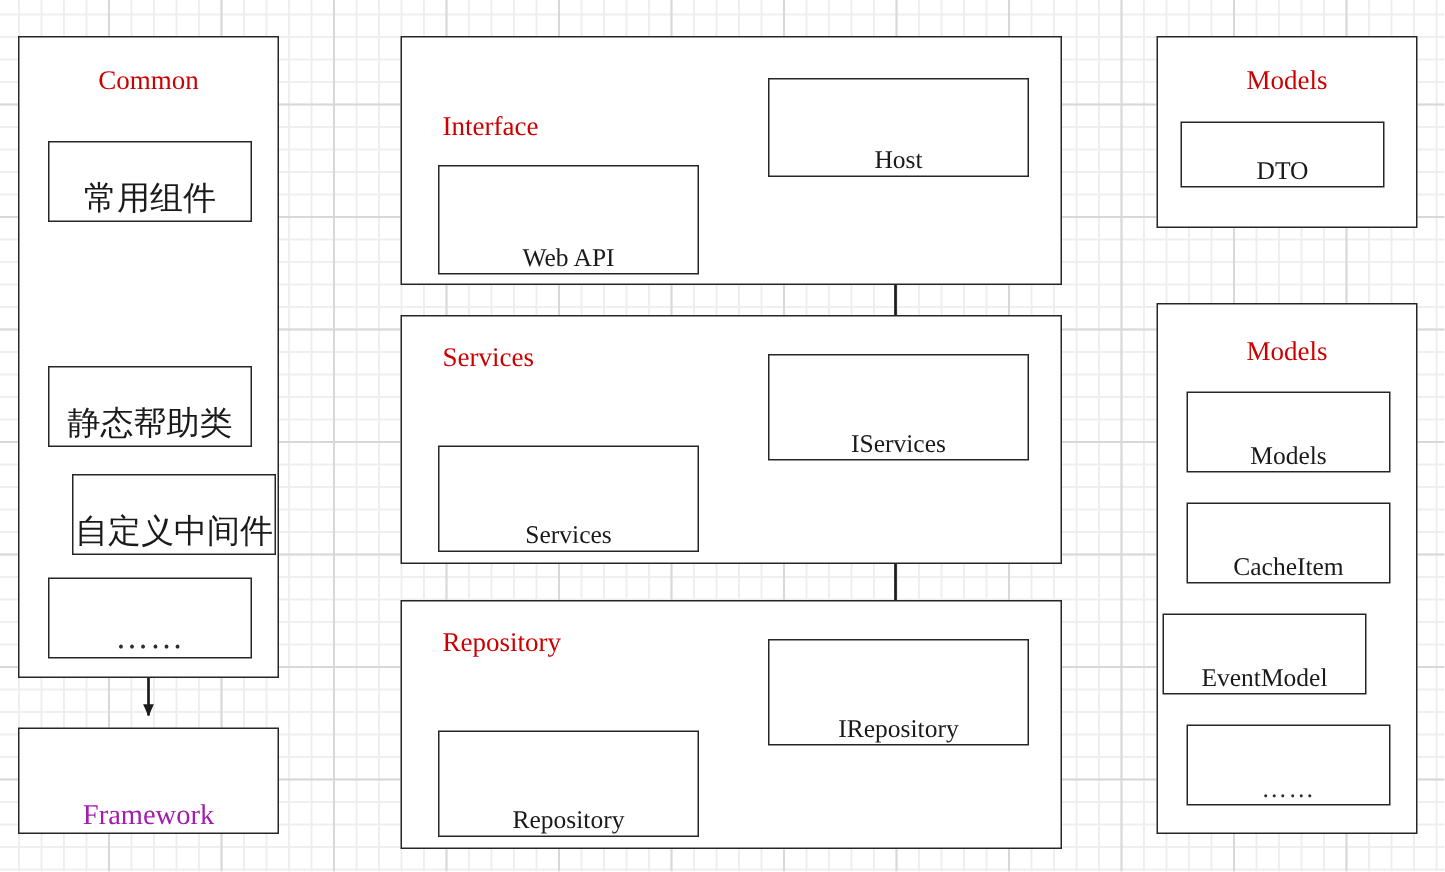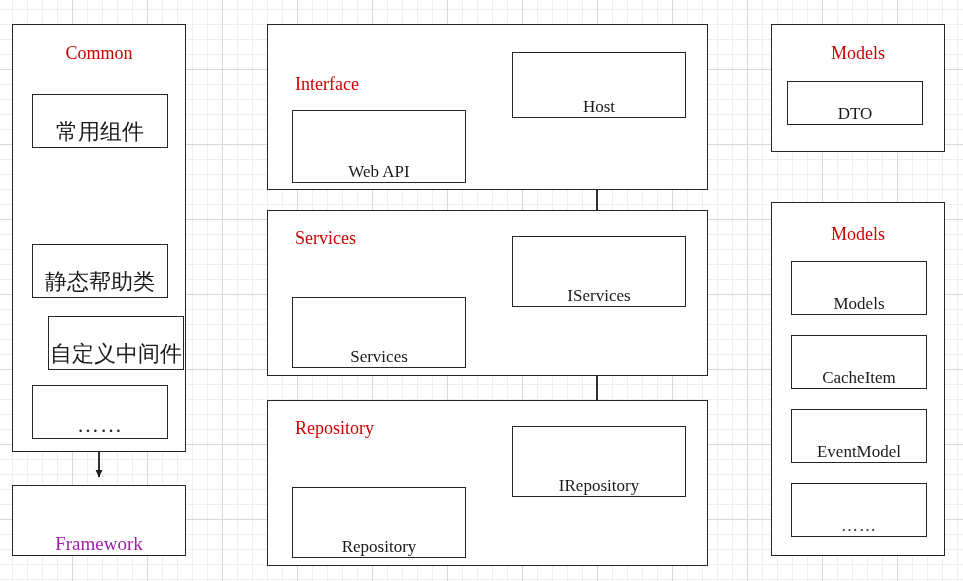--- a/index.html
+++ b/index.html
@@ -174,21 +174,21 @@
     <div class="group-title" style="left:0; right:0; top:22px; text-align:center;">Models</div>
 
     <div class="box leaf" style="left:19px; top:58px; width:136px; height:54px;">
       <span>Models</span>
     </div>
 
     <div class="box leaf" style="left:19px; top:132px; width:136px; height:54px;">
       <span>CacheItem</span>
     </div>
 
-    <div class="box leaf" style="left:19px; top:206px; width:136px; height:54px;">
+    <div class="box leaf" style="left:3px; top:206px; width:136px; height:54px;">
       <span>EventModel</span>
     </div>
 
     <div class="box leaf dots" style="left:19px; top:280px; width:136px; height:54px;">
       <span>……</span>
     </div>
   </div>
 
 </div>
 

